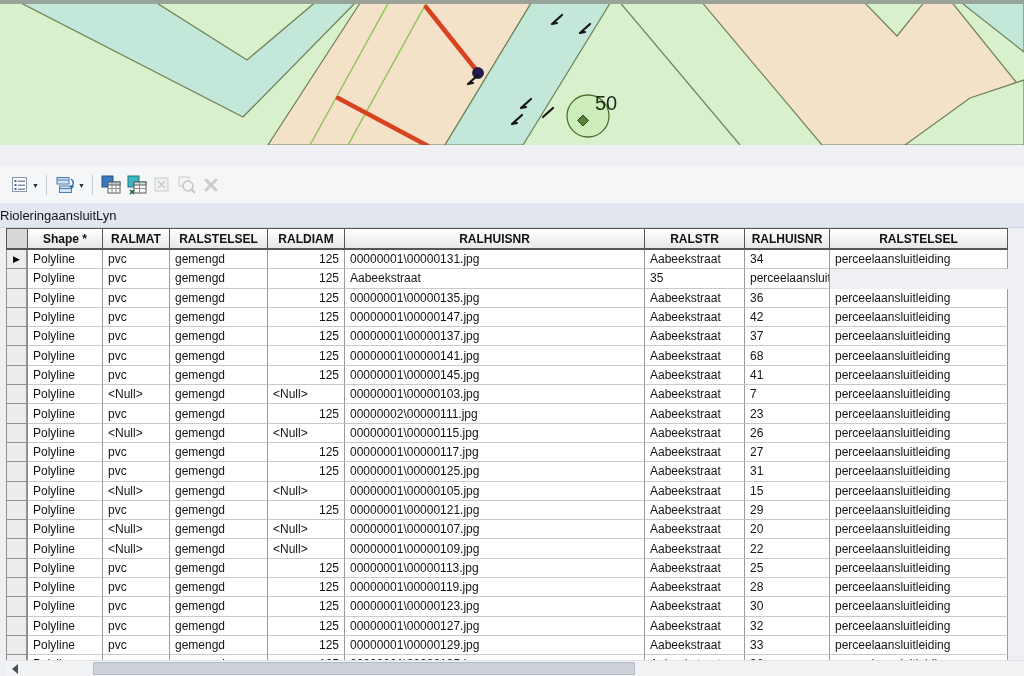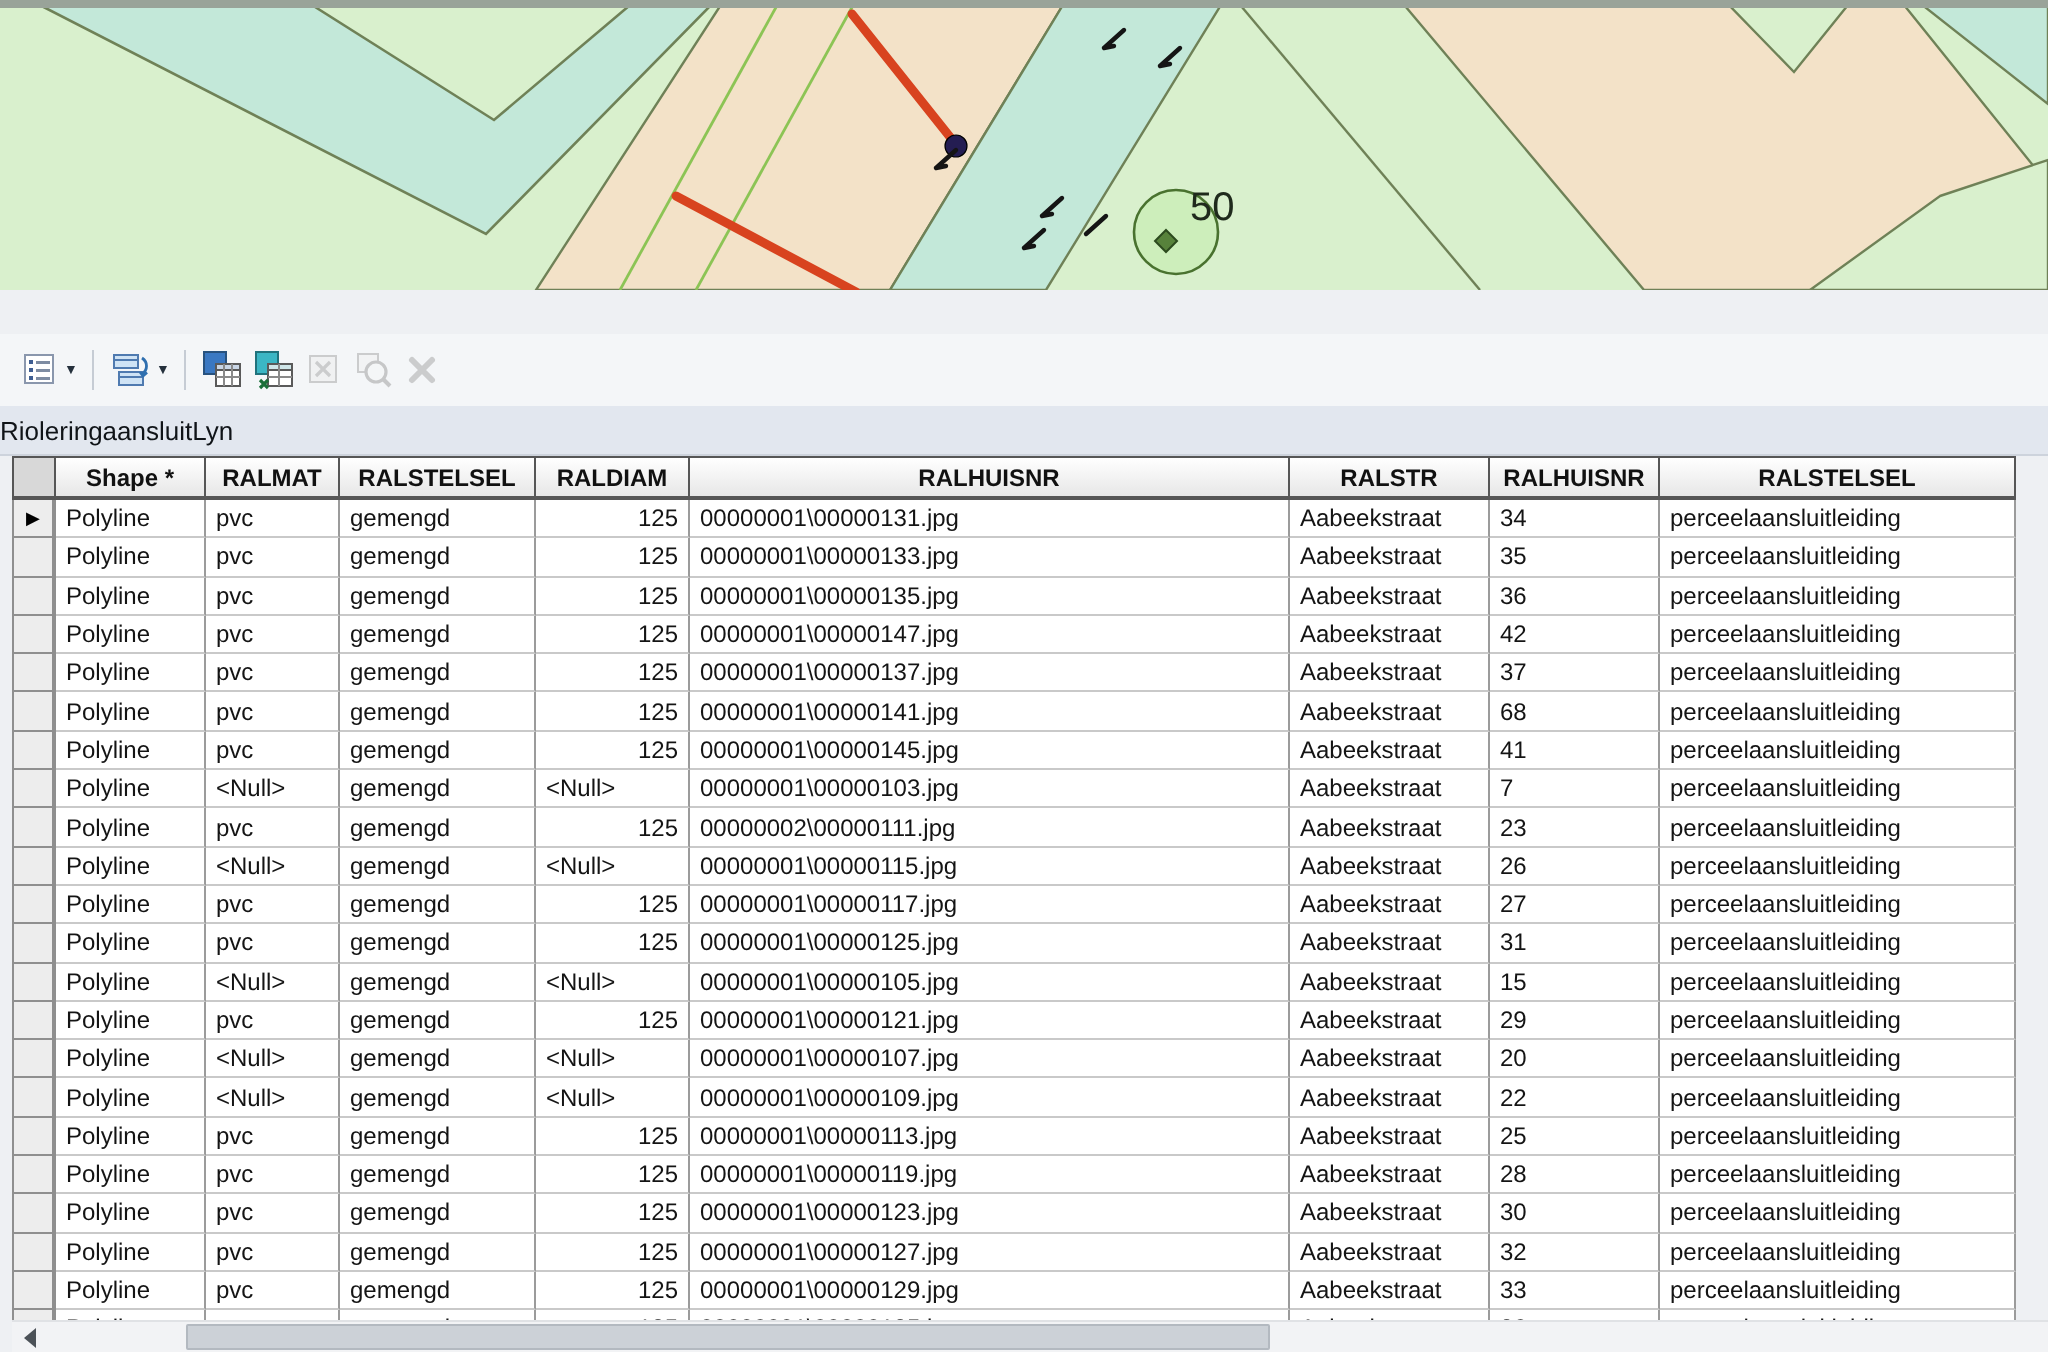--- a/index.html
+++ b/index.html
@@ -241,21 +241,20 @@
             <div class="cell">Aabeekstraat</div>
             <div class="cell">34</div>
             <div class="cell">perceelaansluitleiding</div>
           </div>
           <div class="trow">
             <div class="cell rowhdr"></div>
             <div class="cell">Polyline</div>
             <div class="cell">pvc</div>
             <div class="cell">gemengd</div>
             <div class="cell num">125</div>
-            <div class="cell">00000001\00000133.jpg</div>
             <div class="cell">Aabeekstraat</div>
             <div class="cell">35</div>
             <div class="cell">perceelaansluitleiding</div>
           </div>
           <div class="trow">
             <div class="cell rowhdr"></div>
             <div class="cell">Polyline</div>
             <div class="cell">pvc</div>
             <div class="cell">gemengd</div>
             <div class="cell num">125</div>

